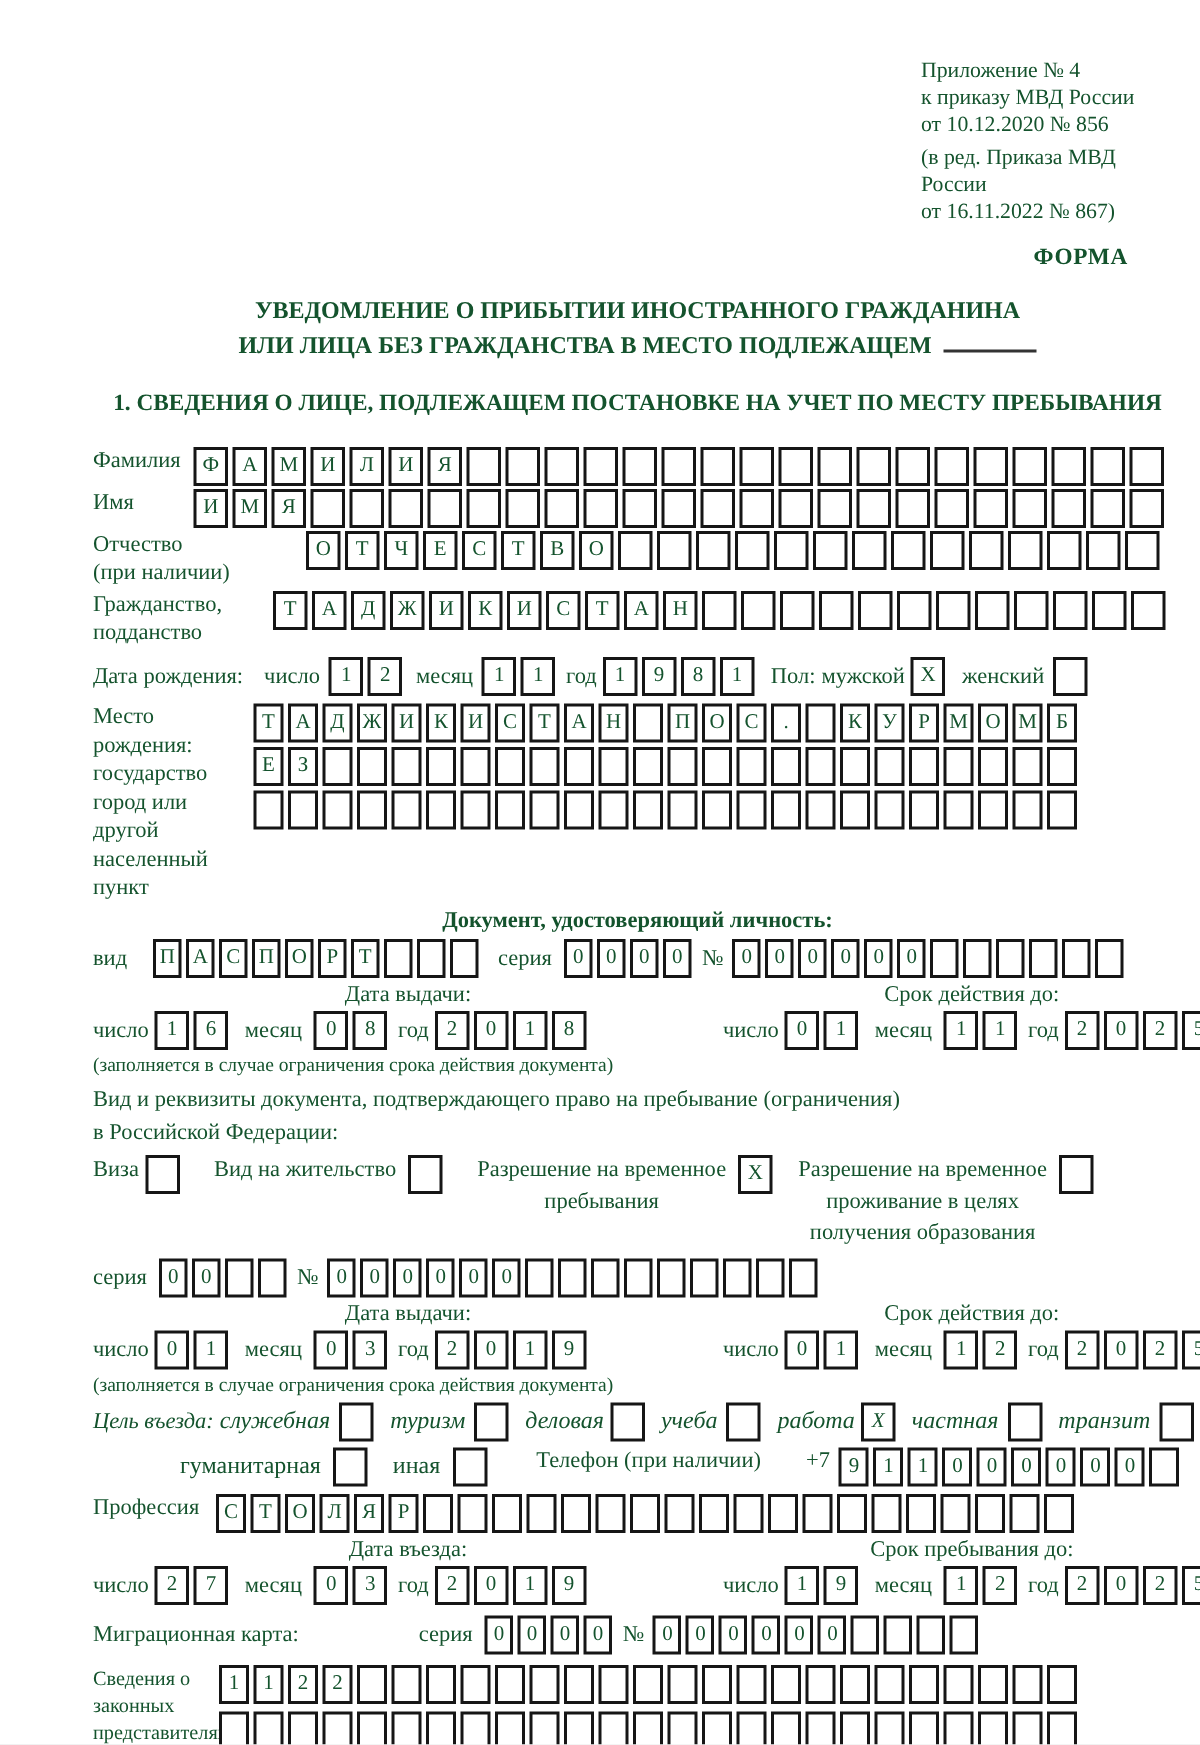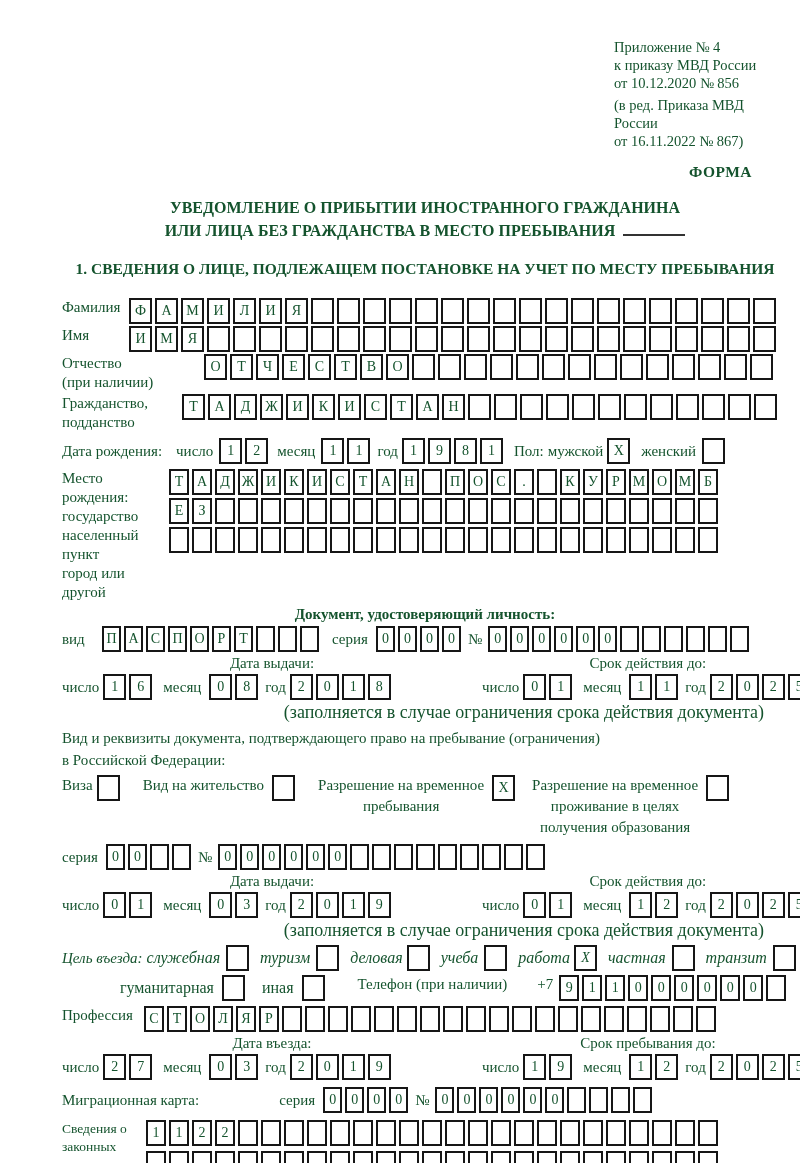--- a/index.html
+++ b/index.html
@@ -28,21 +28,21 @@
   .sp4{width:4px;flex:none;}.sp6{width:6px;flex:none;}.sp8{width:8px;flex:none;}
   .sp10{width:10px;flex:none;}.sp14{width:14px;flex:none;}.sp20{width:20px;flex:none;}
   .sp30{width:30px;flex:none;}.sp80{width:80px;flex:none;}
 
   .doc-heading{text-align:center;font-weight:bold;font-size:15px;margin:4px 0 3px;}
   .dates{display:flex;margin-top:3px;}
   .dg-l{width:420px;flex:none;}
   .dg-r{flex:1;}
   .cap{text-align:center;font-size:15px;margin-bottom:2px;}
   .dline{display:flex;align-items:center;font-size:15px;}
-  .note{text-align:right;font-size:18px;padding-right:24px;margin:2px 0 4px;}
+  .note{font-size:13px;padding-right:24px;margin:2px 0 4px;}
   .plain{font-size:15px;line-height:22px;}
   .opts{display:flex;align-items:flex-start;margin-top:4px;margin-bottom:6px;}
   .opt{display:flex;align-items:flex-start;}
   .opt-lines{text-align:center;font-size:15px;line-height:21px;}
   .opt .cell{margin-left:8px;margin-top:0;}
   .purpose{display:flex;align-items:center;}
 </style>
 </head>
 <body>
 
@@ -54,21 +54,21 @@
     <div>от 10.12.2020 № 856</div>
     <div class="gap"></div>
     <div>(в ред. Приказа МВД России</div>
     <div>от 16.11.2022 № 867)</div>
   </div>
 
   <div class="forma">ФОРМА</div>
 
   <div class="title">
     <div>УВЕДОМЛЕНИЕ О ПРИБЫТИИ ИНОСТРАННОГО ГРАЖДАНИНА</div>
-    <div><span>ИЛИ ЛИЦА БЕЗ ГРАЖДАНСТВА В МЕСТО ПРЕБЫВАНИЯ</span><span class="t-underline"></span></div>
+    <div><span>ИЛИ ЛИЦА БЕЗ ГРАЖДАНСТВА В МЕСТО ПОДЛЕЖАЩЕМ</span><span class="t-underline"></span></div>
   </div>
 
   <div class="sec-heading">1. СВЕДЕНИЯ О ЛИЦЕ, ПОДЛЕЖАЩЕМ ПОСТАНОВКЕ НА УЧЕТ ПО МЕСТУ ПРЕБЫВАНИЯ</div>
 
   <div class="rows">
 
     <div class="row">
       <div class="lbl" style="width:67px;">Фамилия</div>
       <div class="boxes">
           <span class="cell">Ф</span>
@@ -227,22 +227,22 @@
         <span class="sp8"></span>
       <span class="lbl">женский</span>
         <span class="sp6"></span>
       <span class="cell"></span>
     </div>
 
     <div class="row" style="margin-top:5px;">
       <div class="lbl" style="width:107px;">
         <div>Место рождения:</div>
         <div>государство</div>
+        <div>город или другой</div>
         <div>населенный пункт</div>
-        <div>город или другой</div>
       </div>
       <div>
         <div class="boxes w18 mb3">
             <span class="cell">Т</span>
             <span class="cell">А</span>
             <span class="cell">Д</span>
             <span class="cell">Ж</span>
             <span class="cell">И</span>
             <span class="cell">К</span>
             <span class="cell">И</span>

